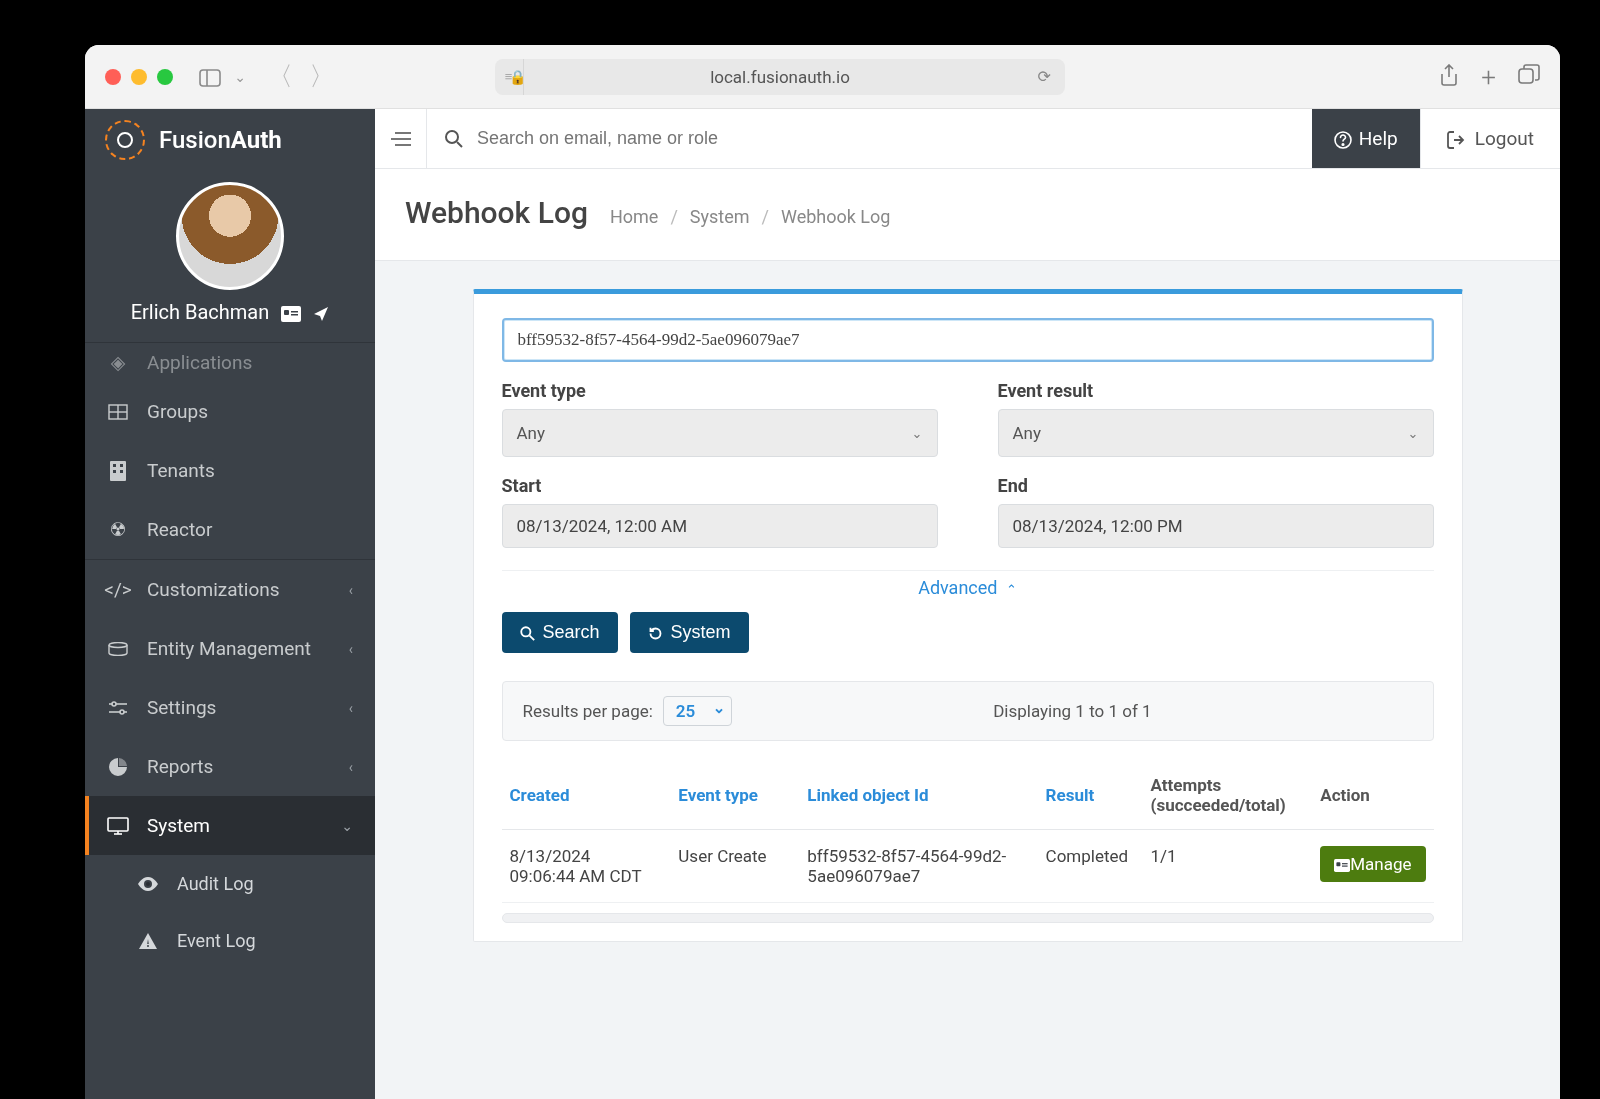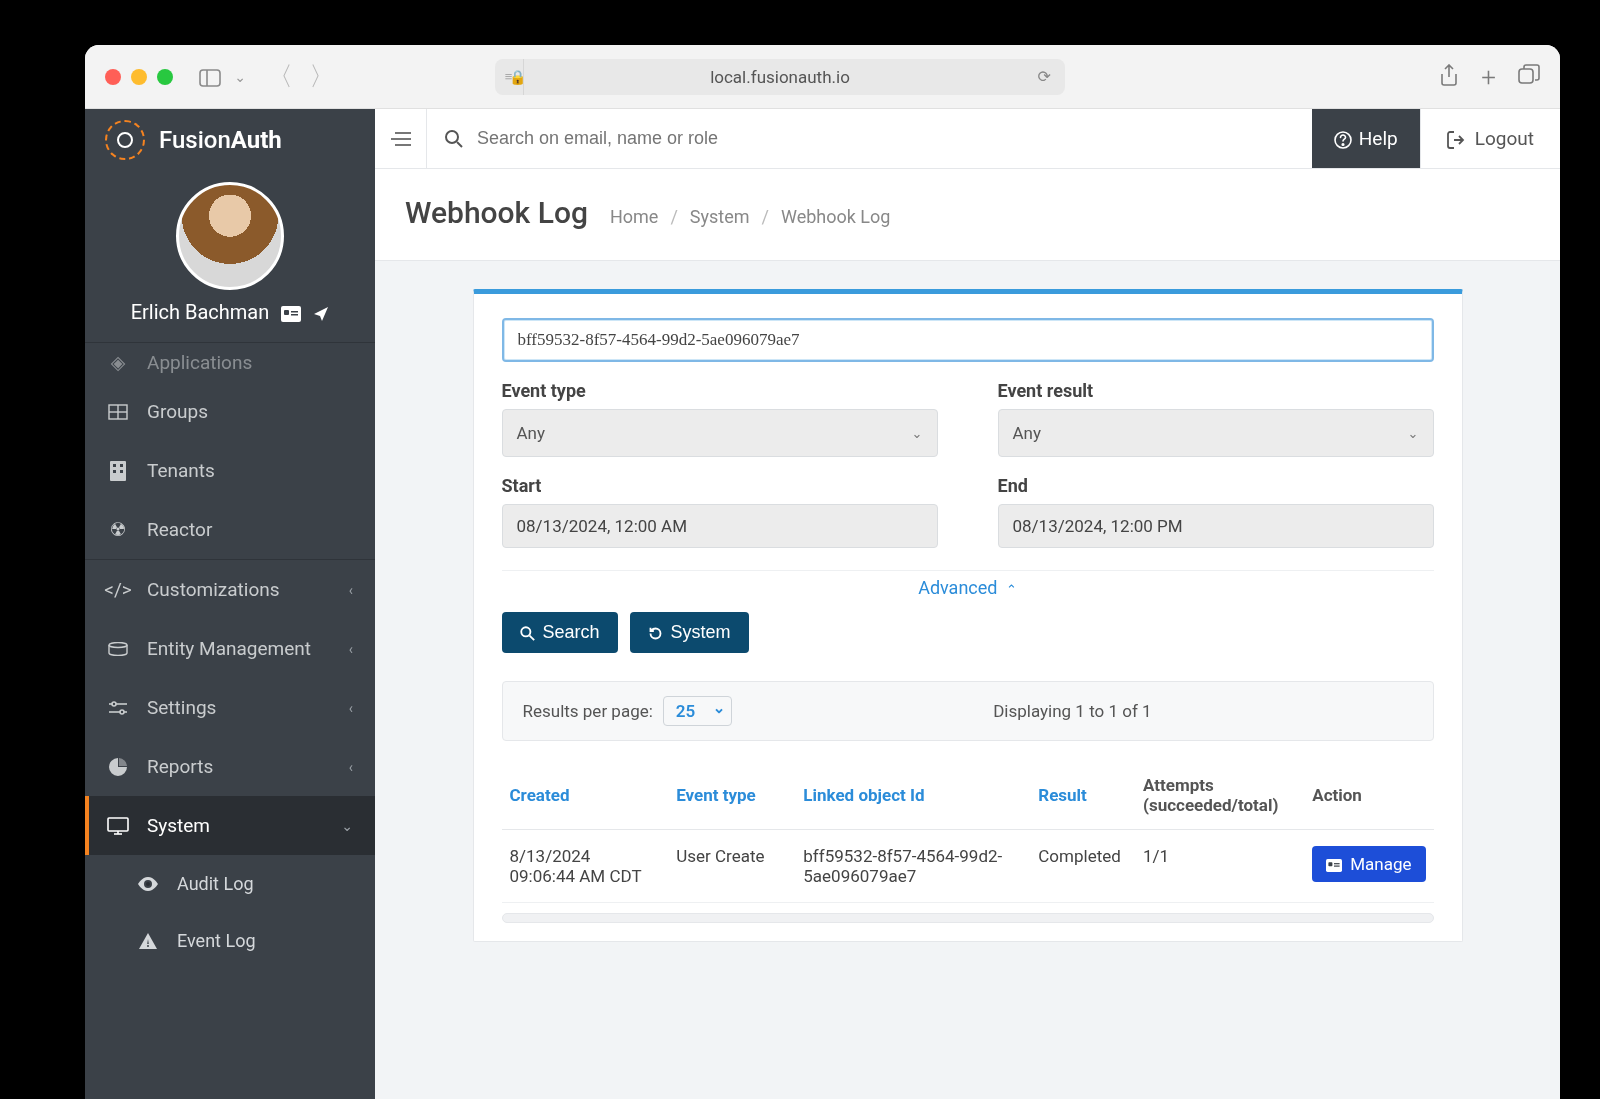--- a/index.html
+++ b/index.html
@@ -201,22 +201,22 @@
   .results-bar .disp { margin: 0 auto; }
 
   table.data { width:100%; border-collapse:collapse; margin-top:22px; font-size:17px;}
   table.data th {
     text-align:left; color:#2b8cd9; font-weight:700; padding:12px 8px 14px 8px;
     border-bottom:1px solid #e5e7ea;
   }
   table.data th.nolink { color:#555; }
   table.data td { padding:16px 8px; color:#444; vertical-align:top; border-bottom:1px solid #eef0f2;}
   .manage-btn {
-    background:#1d4ed8; color:#fff; border-radius:4px; padding:8px 14px;
-    display:inline-flex;align-items:center;gap:8px; font-size:17px;
+    background:#4d7c0f; color:#fff; border-radius:4px; padding:8px 14px;
+    display:inline-flex;align-items:center;font-size:17px;
   }
   .scroll-hint { height:10px; background:#f0f1f3; border:1px solid #e5e7ea; border-radius:5px; margin-top:10px;}
 
   
   svg { display:inline-block; vertical-align:middle; }
 </style>
 </head>
 <body>
 
 <div class="browser-window">

